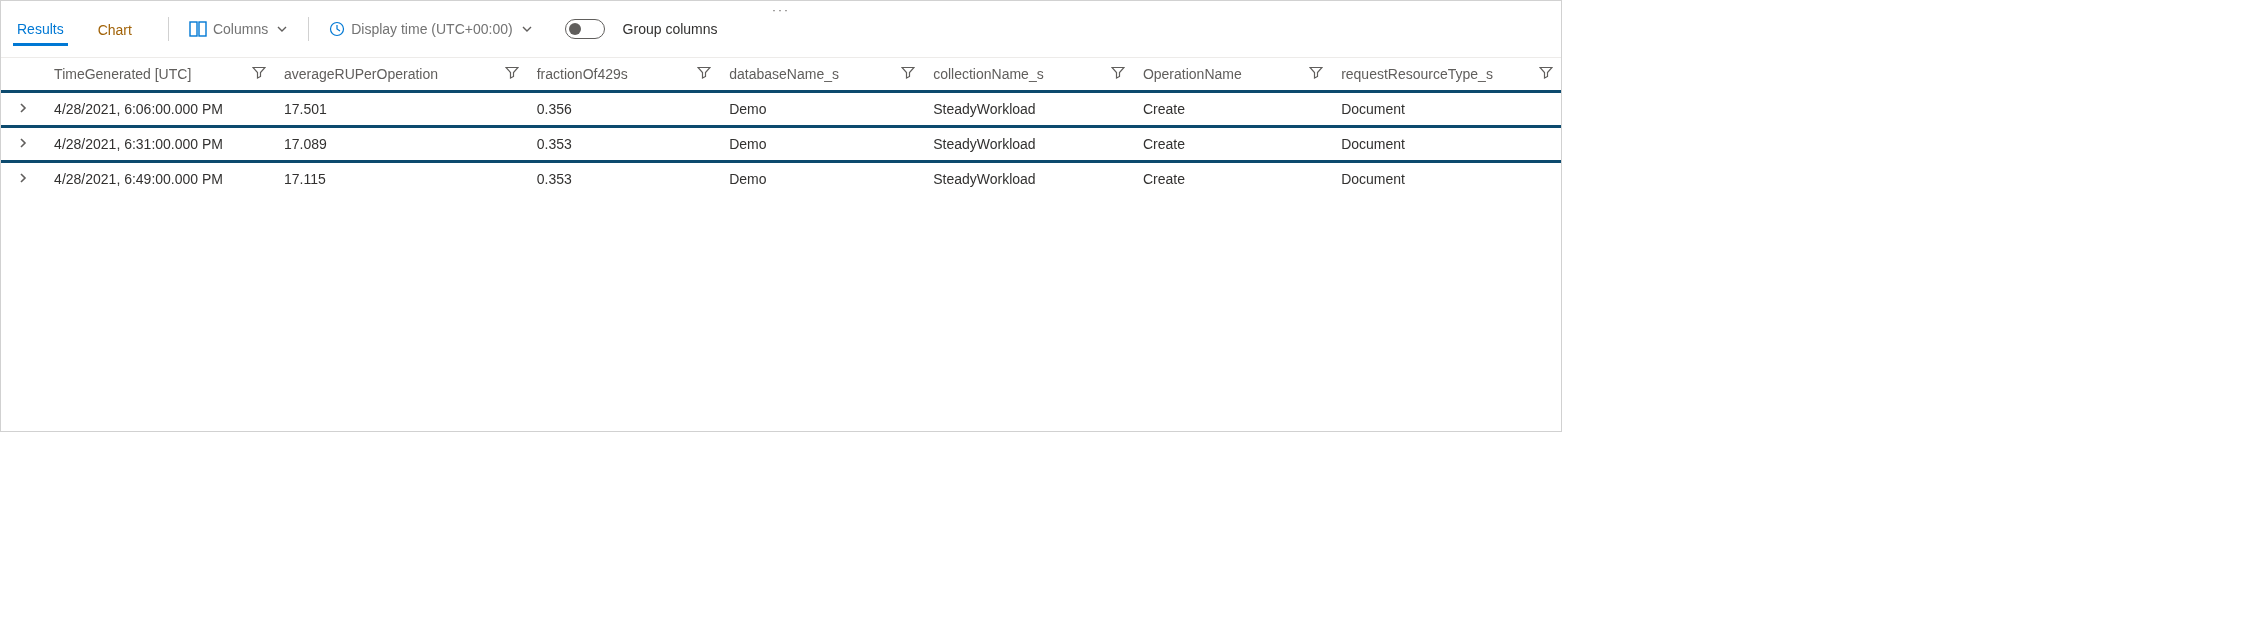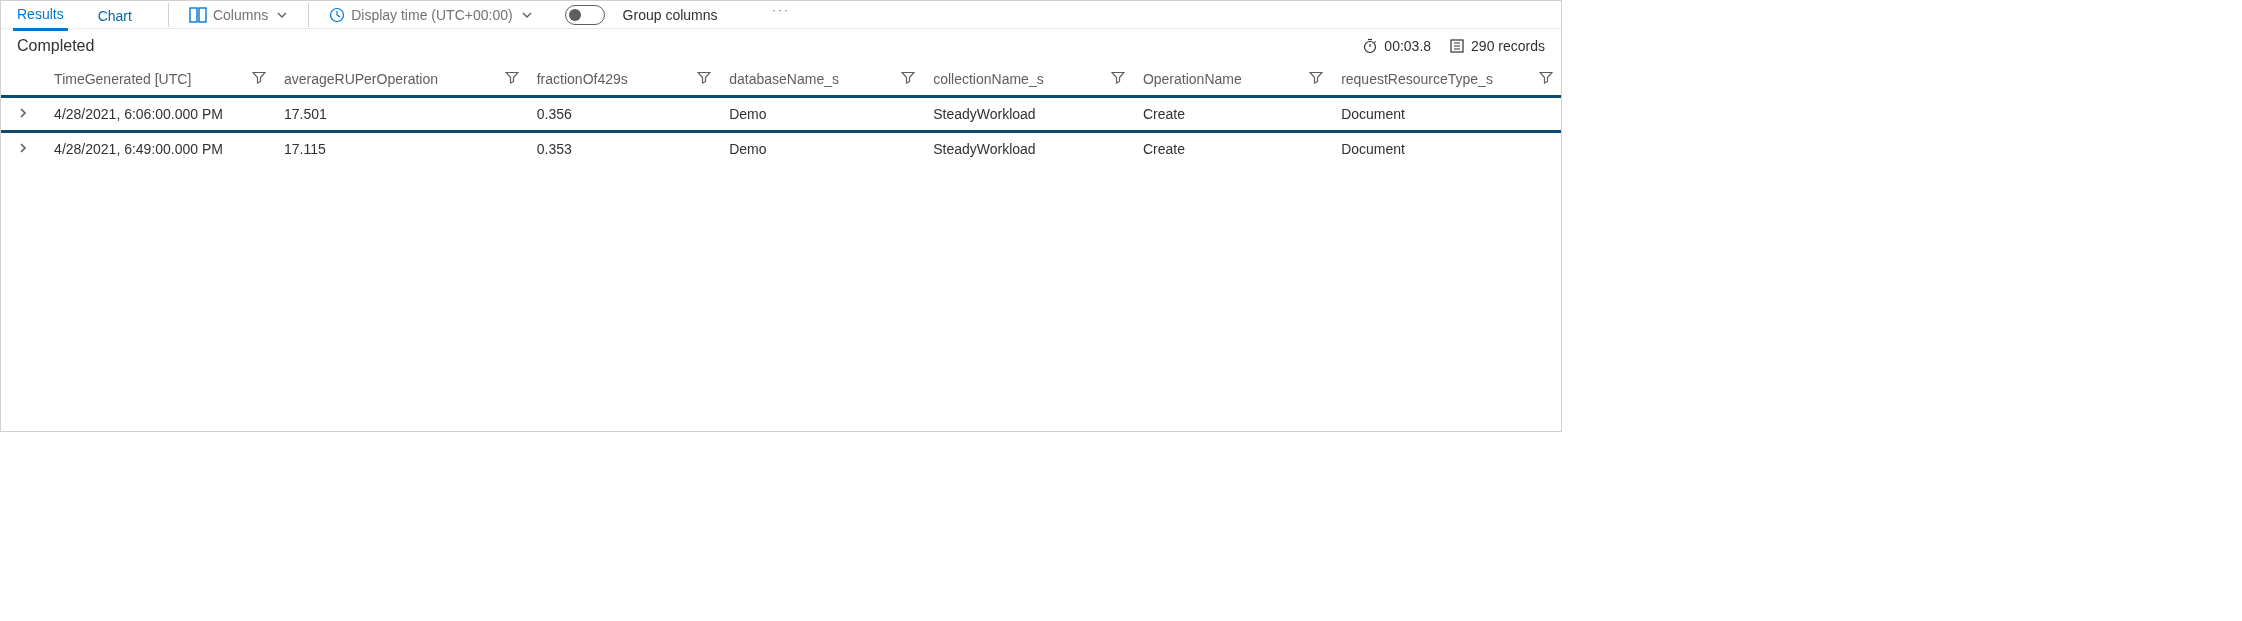--- a/index.html
+++ b/index.html
@@ -1,20 +1,20 @@
 <!DOCTYPE html>
 <html><head>
   <meta charset="utf-8">
   <style>
     * { box-sizing: border-box; margin: 0; padding: 0; }
     body { font-family: "Segoe UI", -apple-system, sans-serif; font-size: 14px; color: #323130; background: #fff; }
     .container { border: 1px solid #d1d1d1; width: 1562px; height: 432px; overflow: hidden; }
-    .toolbar { display: flex; align-items: center; height: 28px; padding: 0 12px; gap: 8px; border-bottom: 1px solid #edebe9; }
+    .toolbar { display: flex; align-items: center; height: 57px; padding: 0 12px; gap: 8px; border-bottom: 1px solid #edebe9; }
     .more-dots { position: absolute; top: 2px; left: 50%; transform: translateX(-50%); color: #605e5c; font-size: 12px; letter-spacing: 2px; }
-    .tab { padding: 8px 4px 6px; margin-right: 18px; cursor: pointer; color: #0369a1; }
+    .tab { padding: 8px 4px 6px; margin-right: 18px; cursor: pointer; color: #a16207; }
     .tab.active { border-bottom: 3px solid #0078d4; color: #0078d4; font-weight: 400; }
     .divider { width: 1px; height: 24px; background: #d1d1d1; margin: 0 6px; }
     .tool-item { display: flex; align-items: center; gap: 6px; cursor: pointer; padding: 4px 6px; color: #737373; }
     .tool-item svg { flex-shrink: 0; }
     .chevron-down { margin-left: 2px; }
     .toggle { width: 40px; height: 20px; border-radius: 10px; border: 1px solid #605e5c; background: #fff; position: relative; cursor: pointer; margin-left: 18px; }
     .toggle-knob { width: 12px; height: 12px; border-radius: 50%; background: #605e5c; position: absolute; left: 3px; top: 3px; }
     .toggle-label { margin-left: 10px; }
     .status-bar { display: flex; align-items: center; padding: 8px 16px; }
     .status-text { font-size: 16px; color: #323130; }
@@ -70,41 +70,20 @@
           <path d="M2 4l4 4 4-4"></path>
         </svg>
     </div>
 
     <div class="toggle">
       <div class="toggle-knob"></div>
     </div>
     <span class="toggle-label">Group columns</span>
   </div>
 
-  <div class="status-bar">
-    <span class="status-text">Completed</span>
-    <div class="status-right">
-      <div class="status-item">
-        <svg width="16" height="16" viewBox="0 0 16 16" fill="none" stroke="#323130" stroke-width="1.2">
-          <circle cx="8" cy="9" r="5.5"></circle>
-            <path d="M8 6v3"></path>
-            <path d="M6 1.5h4"></path>
-            <path d="M12.5 4.5l1 -1"></path>
-        </svg>
-        <span>00:03.8</span>
-      </div>
-      <div class="status-item">
-        <svg width="16" height="16" viewBox="0 0 16 16" fill="none" stroke="#323130" stroke-width="1.2">
-          <rect x="2" y="2" width="12" height="12"></rect>
-            <path d="M5 5h6M5 8h6M5 11h6"></path>
-        </svg>
-        <span>290 records</span>
-      </div>
-    </div>
-  </div>
 
   <table>
     <colgroup>
       <col class="expand">
         <col class="time">
         <col class="ru">
         <col class="frac">
         <col class="db">
         <col class="coll">
         <col class="op">
@@ -146,20 +125,32 @@
           <td>0.356</td>
           <td>Demo</td>
           <td>SteadyWorkload</td>
           <td>Create</td>
           <td>Document</td>
         </tr>
         <tr>
           <td class="expand-cell"><svg width="12" height="12" viewBox="0 0 12 12" fill="none" stroke="#605e5c" stroke-width="1.6">
               <path d="M4 2l4 4-4 4"></path>
             </svg></td>
+          <td>4/28/2021, 6:31:00.000 PM</td>
+          <td>17.089</td>
+          <td>0.353</td>
+          <td>Demo</td>
+          <td>SteadyWorkload</td>
+          <td>Create</td>
+          <td>Document</td>
+        </tr>
+        <tr>
+          <td class="expand-cell"><svg width="12" height="12" viewBox="0 0 12 12" fill="none" stroke="#605e5c" stroke-width="1.6">
+              <path d="M4 2l4 4-4 4"></path>
+            </svg></td>
           <td>4/28/2021, 6:49:00.000 PM</td>
           <td>17.115</td>
           <td>0.353</td>
           <td>Demo</td>
           <td>SteadyWorkload</td>
           <td>Create</td>
           <td>Document</td>
         </tr>
       </tbody>
   </table>

